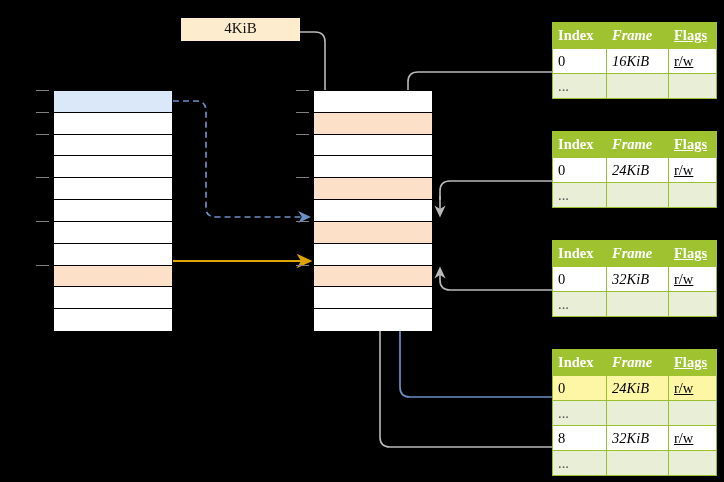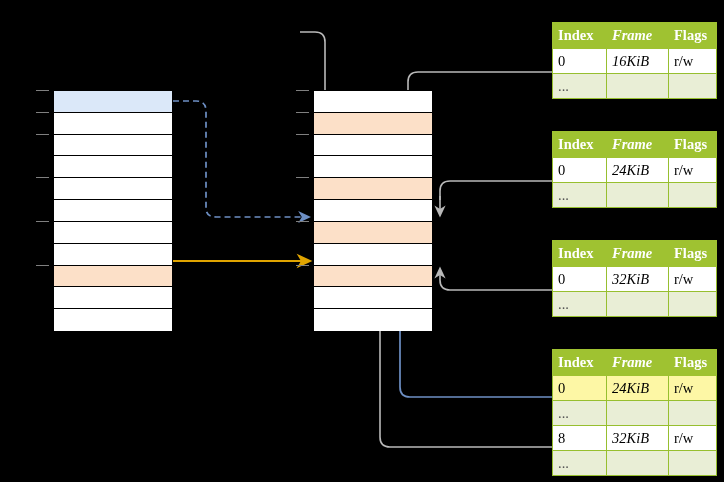--- a/index.html
+++ b/index.html
@@ -44,21 +44,21 @@
   }
   .ptable th{
     background:#9fc231;color:#fff;font-weight:bold;
     border-color:#9fc231;
     height:26px;
   }
   .ptable tr.alt td{background:#e9eed6;color:#555;}
   .ptable td.hl{background:#fdf7a5;}
   .c-index{width:54px;}
   .c-frame{width:62px;font-style:italic;}
-  .c-flags{width:48px;}
+  .c-flags{width:48px;text-decoration:underline;}
 </style>
 </head>
 <body>
 
 <div id="stage">
 
   <svg id="wires" viewBox="0 0 724 482" xmlns="http://www.w3.org/2000/svg">
     <defs>
       <marker id="ag" markerWidth="9" markerHeight="9" refX="4.5" refY="4.5" orient="auto">
         <path d="M0.5,1 L8,4.5 L0.5,8 L2.6,4.5 Z" fill="#b9b9b9"></path>
@@ -98,20 +98,21 @@
 
     <g>
       <path d="M592,397 L410,397 Q400,397 400,387 L400,228" fill="none" stroke="#6d8fc4" stroke-width="1.7" marker-end="url(#ab)"></path>
     </g>
 
     <g>
       <path d="M592,447 L390,447 Q380,447 380,437 L380,272" fill="none" stroke="#b9b9b9" stroke-width="1.6" marker-end="url(#ag)"></path>
     </g>
   </svg>
 
+  <div class="sizebox" style="left:181px;top:18px;width:119px;height:23px;">4KiB</div>
 
   <div class="col" id="left-col" style="left:53px;top:90px;width:120px;height:240px;">
       <div class="cell blue" style="height: 21.8182px;"></div>
       <div class="cell" style="height: 21.8182px;"></div>
       <div class="cell" style="height: 21.8182px;"></div>
       <div class="cell" style="height: 21.8182px;"></div>
       <div class="cell" style="height: 21.8182px;"></div>
       <div class="cell" style="height: 21.8182px;"></div>
       <div class="cell" style="height: 21.8182px;"></div>
       <div class="cell" style="height: 21.8182px;"></div>

